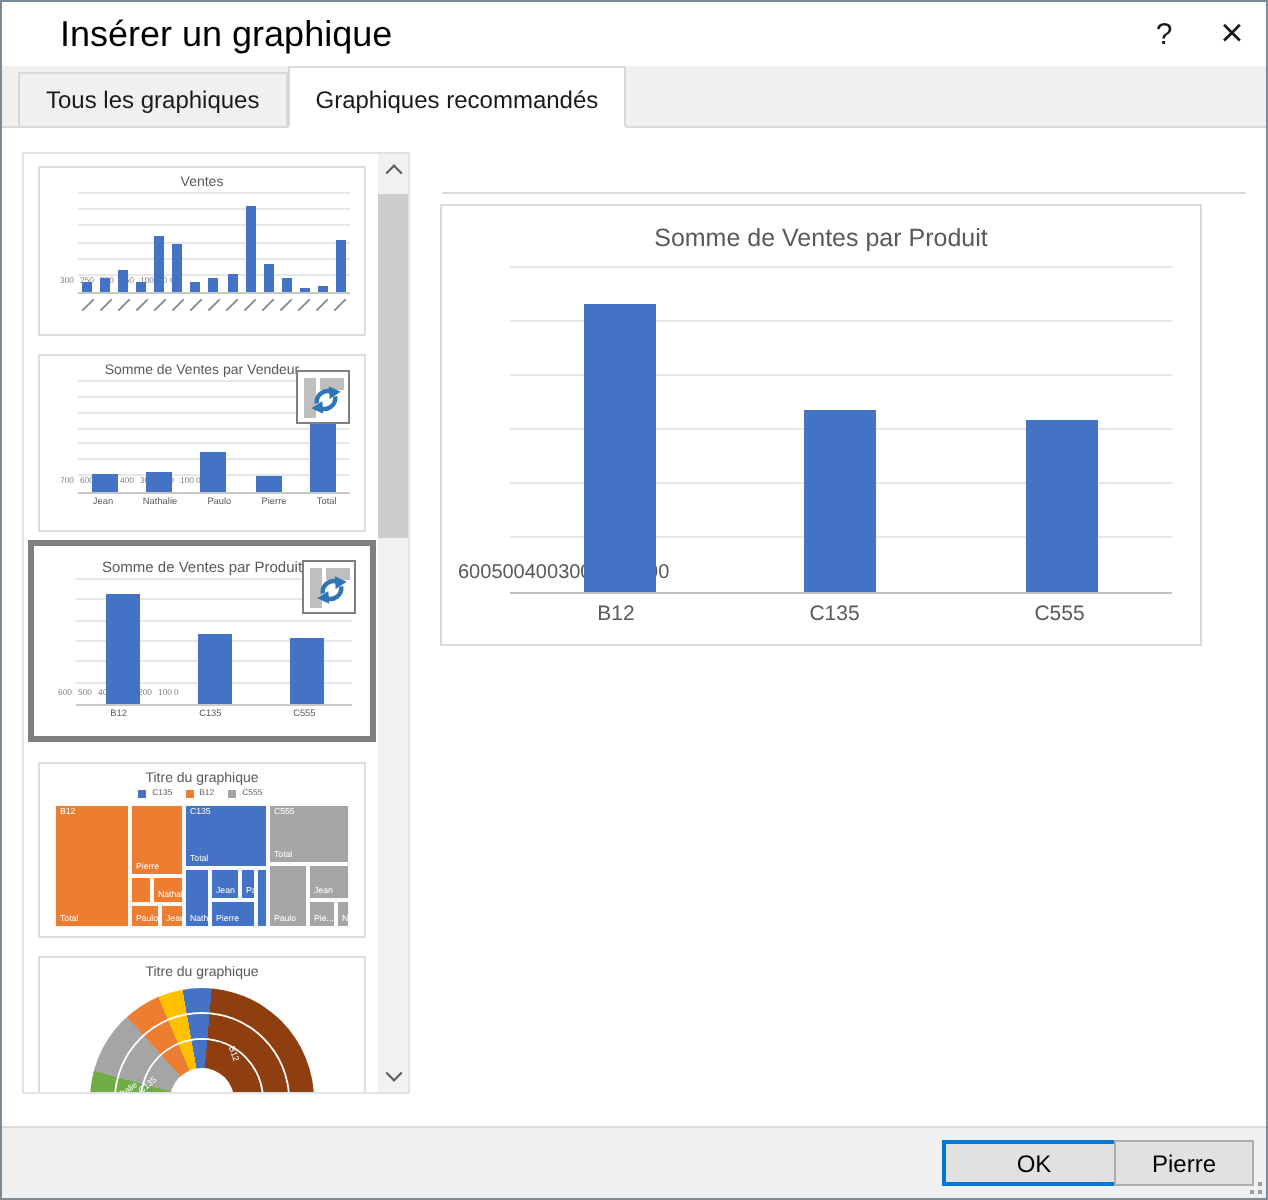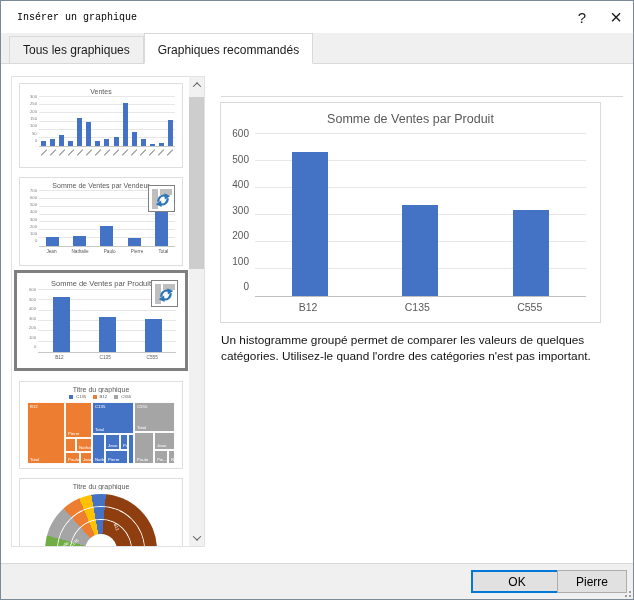--- a/index.html
+++ b/index.html
@@ -1,40 +1,40 @@
 <!DOCTYPE html>
 <html><head>
 <meta charset="utf-8">
 <style>
   html,body{margin:0;padding:0;background:#cfcfcf;font-family:"Liberation Sans",sans-serif;}
   *{box-sizing:border-box;}
   #win{position:relative;width:634px;height:600px;background:#fff;border:1px solid #7a8a99;overflow:hidden;}
 
   
   #titlebar{position:absolute;top:0;left:0;right:0;height:32px;background:#fff;display:flex;align-items:center;}
-  #titlebar .title{font-size:10px;color:#000;margin-left:16px;flex:1;font-family:Liberation Mono, monospace;}
+  #titlebar .title{font-size:18px;color:#000;margin-left:29px;flex:1;}
   .tb-btn{width:34px;height:32px;display:flex;align-items:center;justify-content:center;color:#1a1a1a;cursor:default;}
   .tb-btn.help{font-size:15px;}
   .tb-btn.close{font-size:20px;line-height:20px;}
 
   
   #tabstrip{position:absolute;top:32px;left:0;right:0;height:31px;background:#f0f0f0;border-bottom:1px solid #d9d9d9;display:flex;align-items:flex-end;padding-left:9px;}
   .tab{font-size:12px;color:#1a1a1a;padding:6px 13px 6px 13px;background:#f0f0f0;border:1px solid #d9d9d9;position:relative;bottom:-1px;white-space:nowrap;}
   .tab.active{background:#fff;border-bottom:1px solid #fff;padding-top:9px;z-index:2;}
   .tab.inactive{margin-left:-1px;}
 
   
   #list{position:absolute;left:10px;top:75px;width:194px;height:471px;background:#fff;border:1px solid #e2e2e2;overflow:hidden;}
   #list-content{position:absolute;left:0;top:0;right:15px;bottom:0;}
 
   .thumb{position:absolute;left:7px;width:164px;background:#fff;border:1px solid #dedede;}
   .thumb.selected{left:2px;width:174px;border:3px solid #7f7f7f;padding:2px;}
   .t-title{font-size:7px;color:#595959;text-align:center;margin-top:4px;white-space:nowrap;overflow:hidden;}
   .tc{display:flex;margin:2px 7px 0 7px;}
-  .ax{display:flex;flex-direction:column;justify-content:space-between;align-items:flex-end;width:12px;padding-right:2px;transform:translateY(-3px);}
+  .ax{display:flex;flex-direction:row;justify-content:space-between;align-items:flex-end;width:12px;padding-right:2px;transform:translateY(-3px);}
   .ax span{font-size:6px;line-height:6px;color:#7f7f7f;transform:scale(.7);transform-origin:100% 50%;}
   .pr{flex:1;display:flex;flex-direction:column;}
   .plot{position:relative;border-bottom:1px solid #c8c8c8;}
   .grid{position:absolute;left:0;right:0;height:1px;background:#e7e7e7;}
   .bars{position:absolute;left:0;right:0;top:0;bottom:0;display:flex;align-items:flex-end;justify-content:space-around;z-index:1;}
   .bar{background:#4472c4;}
   .cats{display:flex;justify-content:space-around;margin-top:1px;}
   .cats span{font-size:6px;line-height:7px;color:#595959;display:inline-block;transform:scale(.78);white-space:nowrap;}
   .cats i.dash{width:8px;height:1px;background:#8a8a8a;transform:rotate(-45deg);margin-top:4px;}
 
@@ -397,21 +397,20 @@
           </div>
         <div class="cats">
             <span>B12</span>
             <span>C135</span>
             <span>C555</span>
           </div>
       </div>
     </div>
   </div>
 
-  <div id="description">Un histogramme groupé permet de comparer les valeurs de quelques catégories. Utilisez-le quand l'ordre des catégories n'est pas important.</div>
 
   <div id="footer">
     <div class="btn" id="btn-ok">OK</div>
     <div class="btn" id="btn-cancel">Pierre</div>
     <div id="grip">
       <i style="right:0;bottom:0;"></i>
         <i style="right:4px;bottom:0;"></i>
         <i style="right:0;bottom:4px;"></i>
     </div>
   </div>

